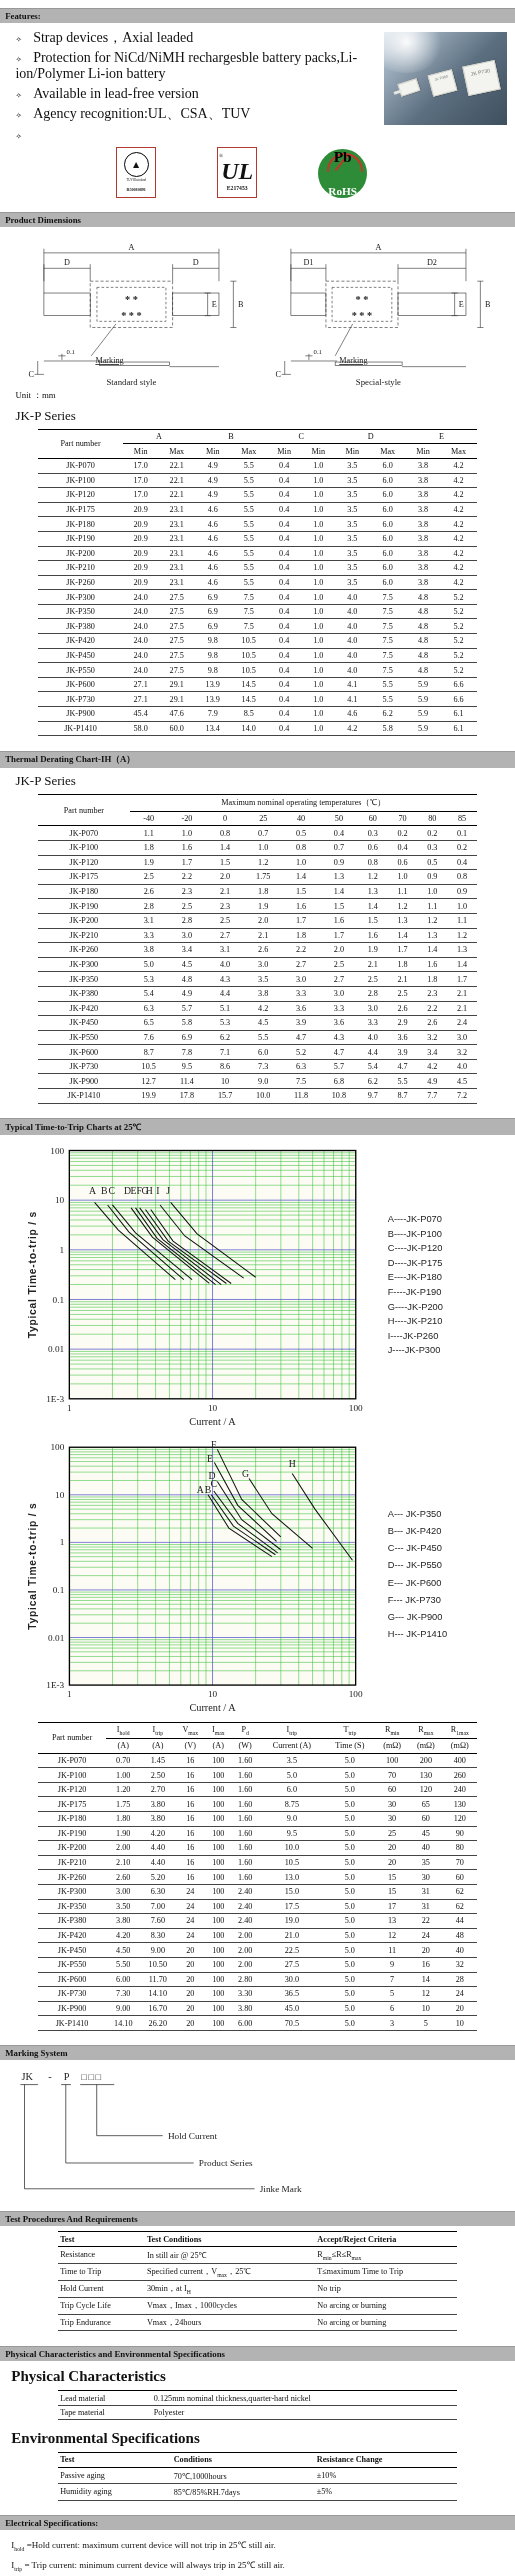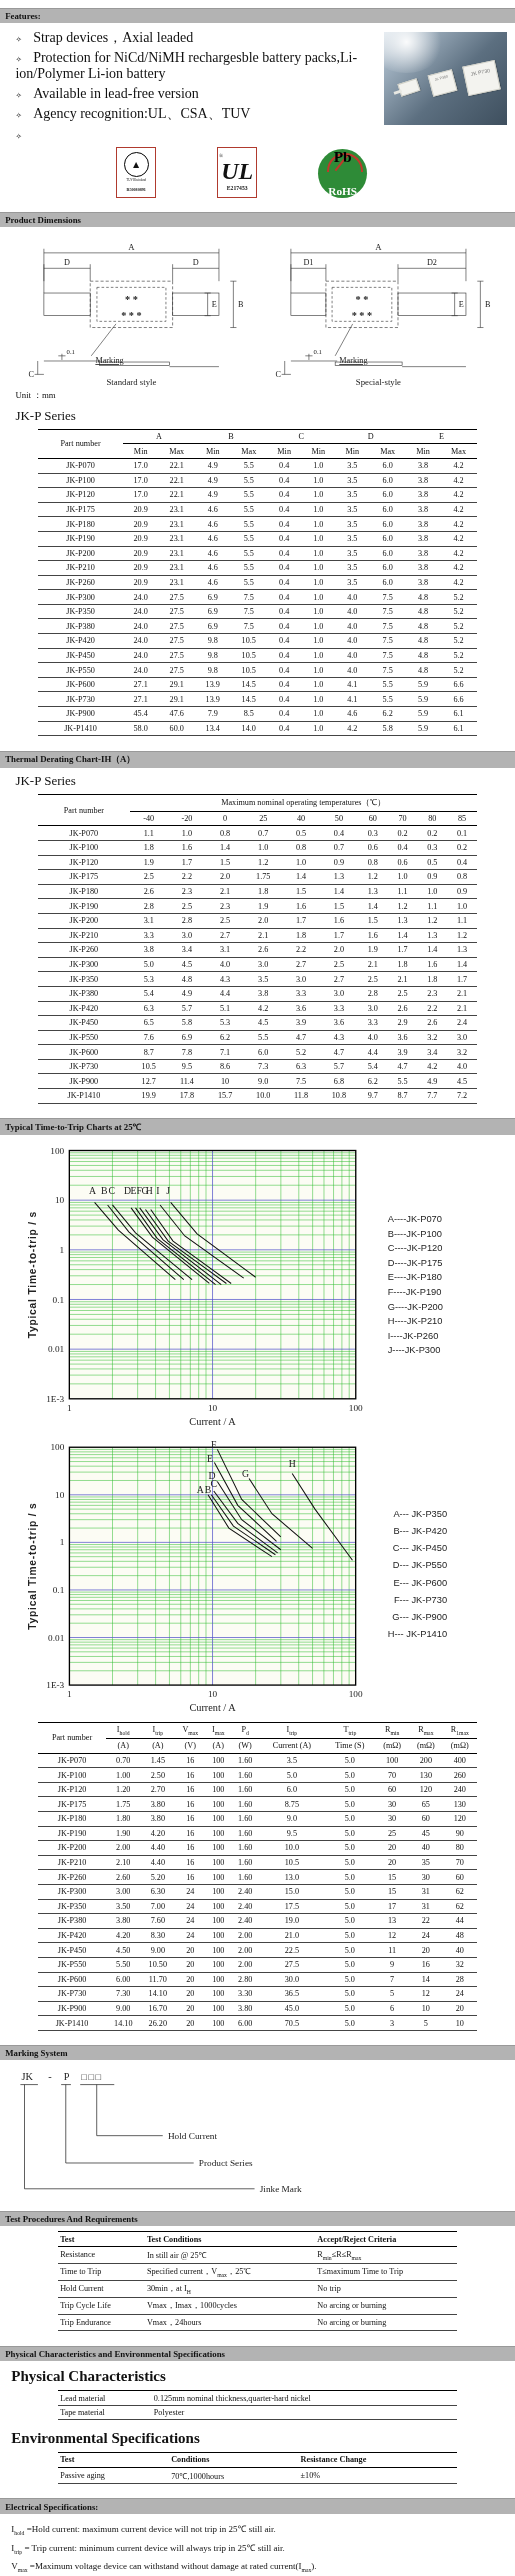--- a/index.html
+++ b/index.html
@@ -51,21 +51,21 @@
   table{border-top:1.5px solid #000;border-bottom:1.5px solid #000;}
   th,td{padding:2.3px 2.1px;border-bottom:0.5px solid #444;font-weight:normal;}
   thead tr:last-child th{border-bottom:0.8px solid #000;}
   thead tr:first-child th{border-bottom:0.6px solid #000;}
   table.lefty{text-align:left;width:80%;}
   table.lefty th{font-weight:bold;}
   
   .chart-row{display:flex;align-items:center;margin:7.2px 0 5.2px 15.5px;}
   .legend{margin-left:24px;font-size:9.3px;font-family:"Liberation Sans",sans-serif;color:#222;}
   .legend div{margin-bottom:4.6px;}
-  .legend.wide div{margin-bottom:7.2px;text-align:right;}
+  .legend.wide div{margin-bottom:7.2px;}
   
   .subhead{font-weight:bold;font-size:15px;margin:7.2px 0 2.1px 3.1px;}
   .deflist{margin:8.2px 0 4.1px 3.1px;font-size:9px;}
   .deflist div{margin:5.7px 0;}
   .content{padding:0 8.2px;}
   sub{font-size:5.7px;}
 </style>
 </head>
 <body>
 <div id="page">
@@ -1334,20 +1334,25 @@
             <th>Conditions</th>
             <th>Resistance Change</th>
           </tr>
         </thead>
         <tbody>
           <tr>
             <td>Passive aging</td>
             <td>70℃,1000hours</td>
             <td>±10%</td>
           </tr>
+          <tr>
+            <td>Humidity aging</td>
+            <td>85℃/85%RH.7days</td>
+            <td>±5%</td>
+          </tr>
         </tbody>
       </table>
 </div>
 
 <div class="bar">Electrical Specifications:</div>
 <div class="content">
   <div class="deflist">
         <div>I<sub>hold</sub> =Hold current: maximum current device will not trip in 25℃  still air.</div>
         <div>I<sub>trip</sub> = Trip current: minimum current device will always trip in 25℃  still air.</div>
         <div>V<sub>max</sub> =Maximum voltage device can withstand without damage at rated current(I<sub>max</sub>).</div>

